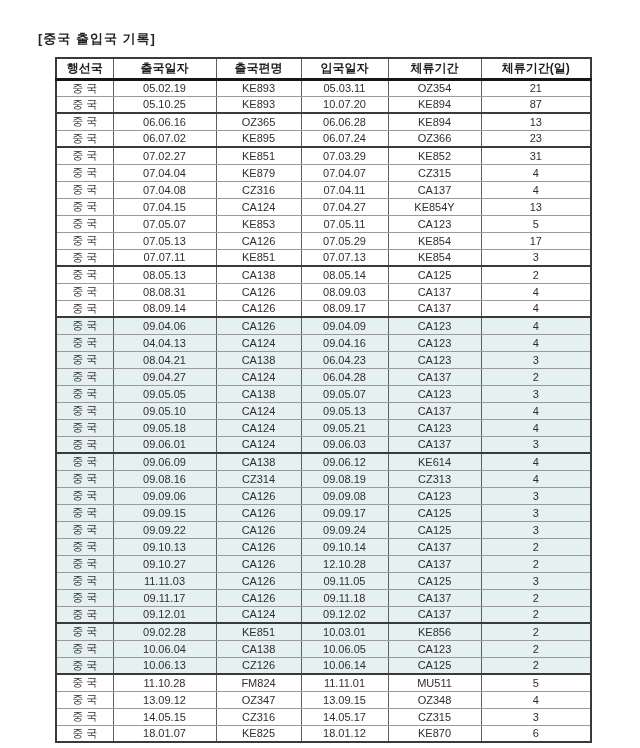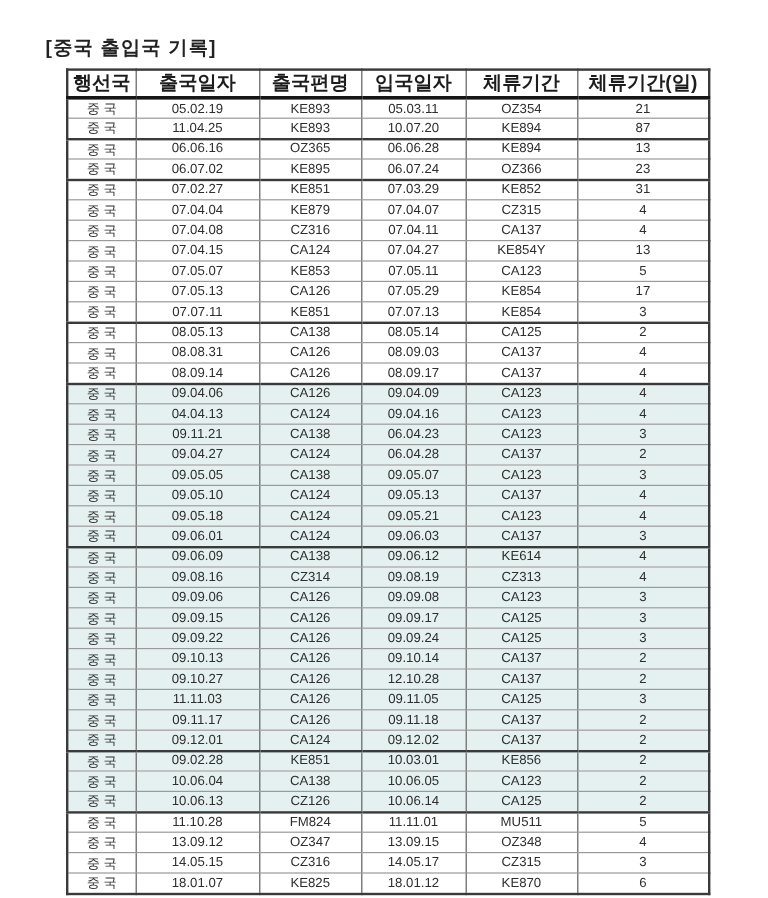--- a/index.html
+++ b/index.html
@@ -15,21 +15,21 @@
     width: 640px; height: 748px;
     background: #ffffff;
     font-family: "Liberation Sans", "DejaVu Sans", sans-serif;
     color: var(--text);
     overflow: hidden;
   }
   .page { position: relative; width: 640px; height: 748px; }
   .doc-title {
     position: absolute;
     left: 38px; top: 30px;
-    font-size: 16px;
+    font-size: 13px;
     font-weight: 600;
     letter-spacing: 1px;
     color: #222222;
   }
   table.records {
     position: absolute;
     left: 55px; top: 57px;
     width: 535px;
     border-collapse: collapse;
     table-layout: fixed;
@@ -44,21 +44,21 @@
   th, td {
     text-align: center;
     vertical-align: middle;
     border-left: 1px solid var(--v-line);
     border-right: 1px solid var(--v-line);
     overflow: hidden;
     white-space: nowrap;
   }
   th {
     height: 21px;
-    font-size: 16px;
+    font-size: 12px;
     font-weight: 700;
     color: #1d1d1d;
     background: #ffffff;
     border-bottom: 3px solid var(--header-rule);
   }
   td {
     height: 17px;
     font-size: 11px;
     border-bottom: 1px solid var(--h-line);
     background: #ffffff;
@@ -97,21 +97,21 @@
         <tr>
           <td>중 국</td>
           <td>05.02.19</td>
           <td>KE893</td>
           <td>05.03.11</td>
           <td>OZ354</td>
           <td>21</td>
         </tr>
         <tr class="yb">
           <td>중 국</td>
-          <td>11.04.25</td>
+          <td>05.10.25</td>
           <td>KE893</td>
           <td>10.07.20</td>
           <td>KE894</td>
           <td>87</td>
         </tr>
         <tr>
           <td>중 국</td>
           <td>06.06.16</td>
           <td>OZ365</td>
           <td>06.06.28</td>
@@ -217,21 +217,21 @@
         <tr class="hl">
           <td>중 국</td>
           <td>04.04.13</td>
           <td>CA124</td>
           <td>09.04.16</td>
           <td>CA123</td>
           <td>4</td>
         </tr>
         <tr class="hl">
           <td>중 국</td>
-          <td>09.11.21</td>
+          <td>08.04.21</td>
           <td>CA138</td>
           <td>06.04.23</td>
           <td>CA123</td>
           <td>3</td>
         </tr>
         <tr class="hl">
           <td>중 국</td>
           <td>09.04.27</td>
           <td>CA124</td>
           <td>06.04.28</td>

